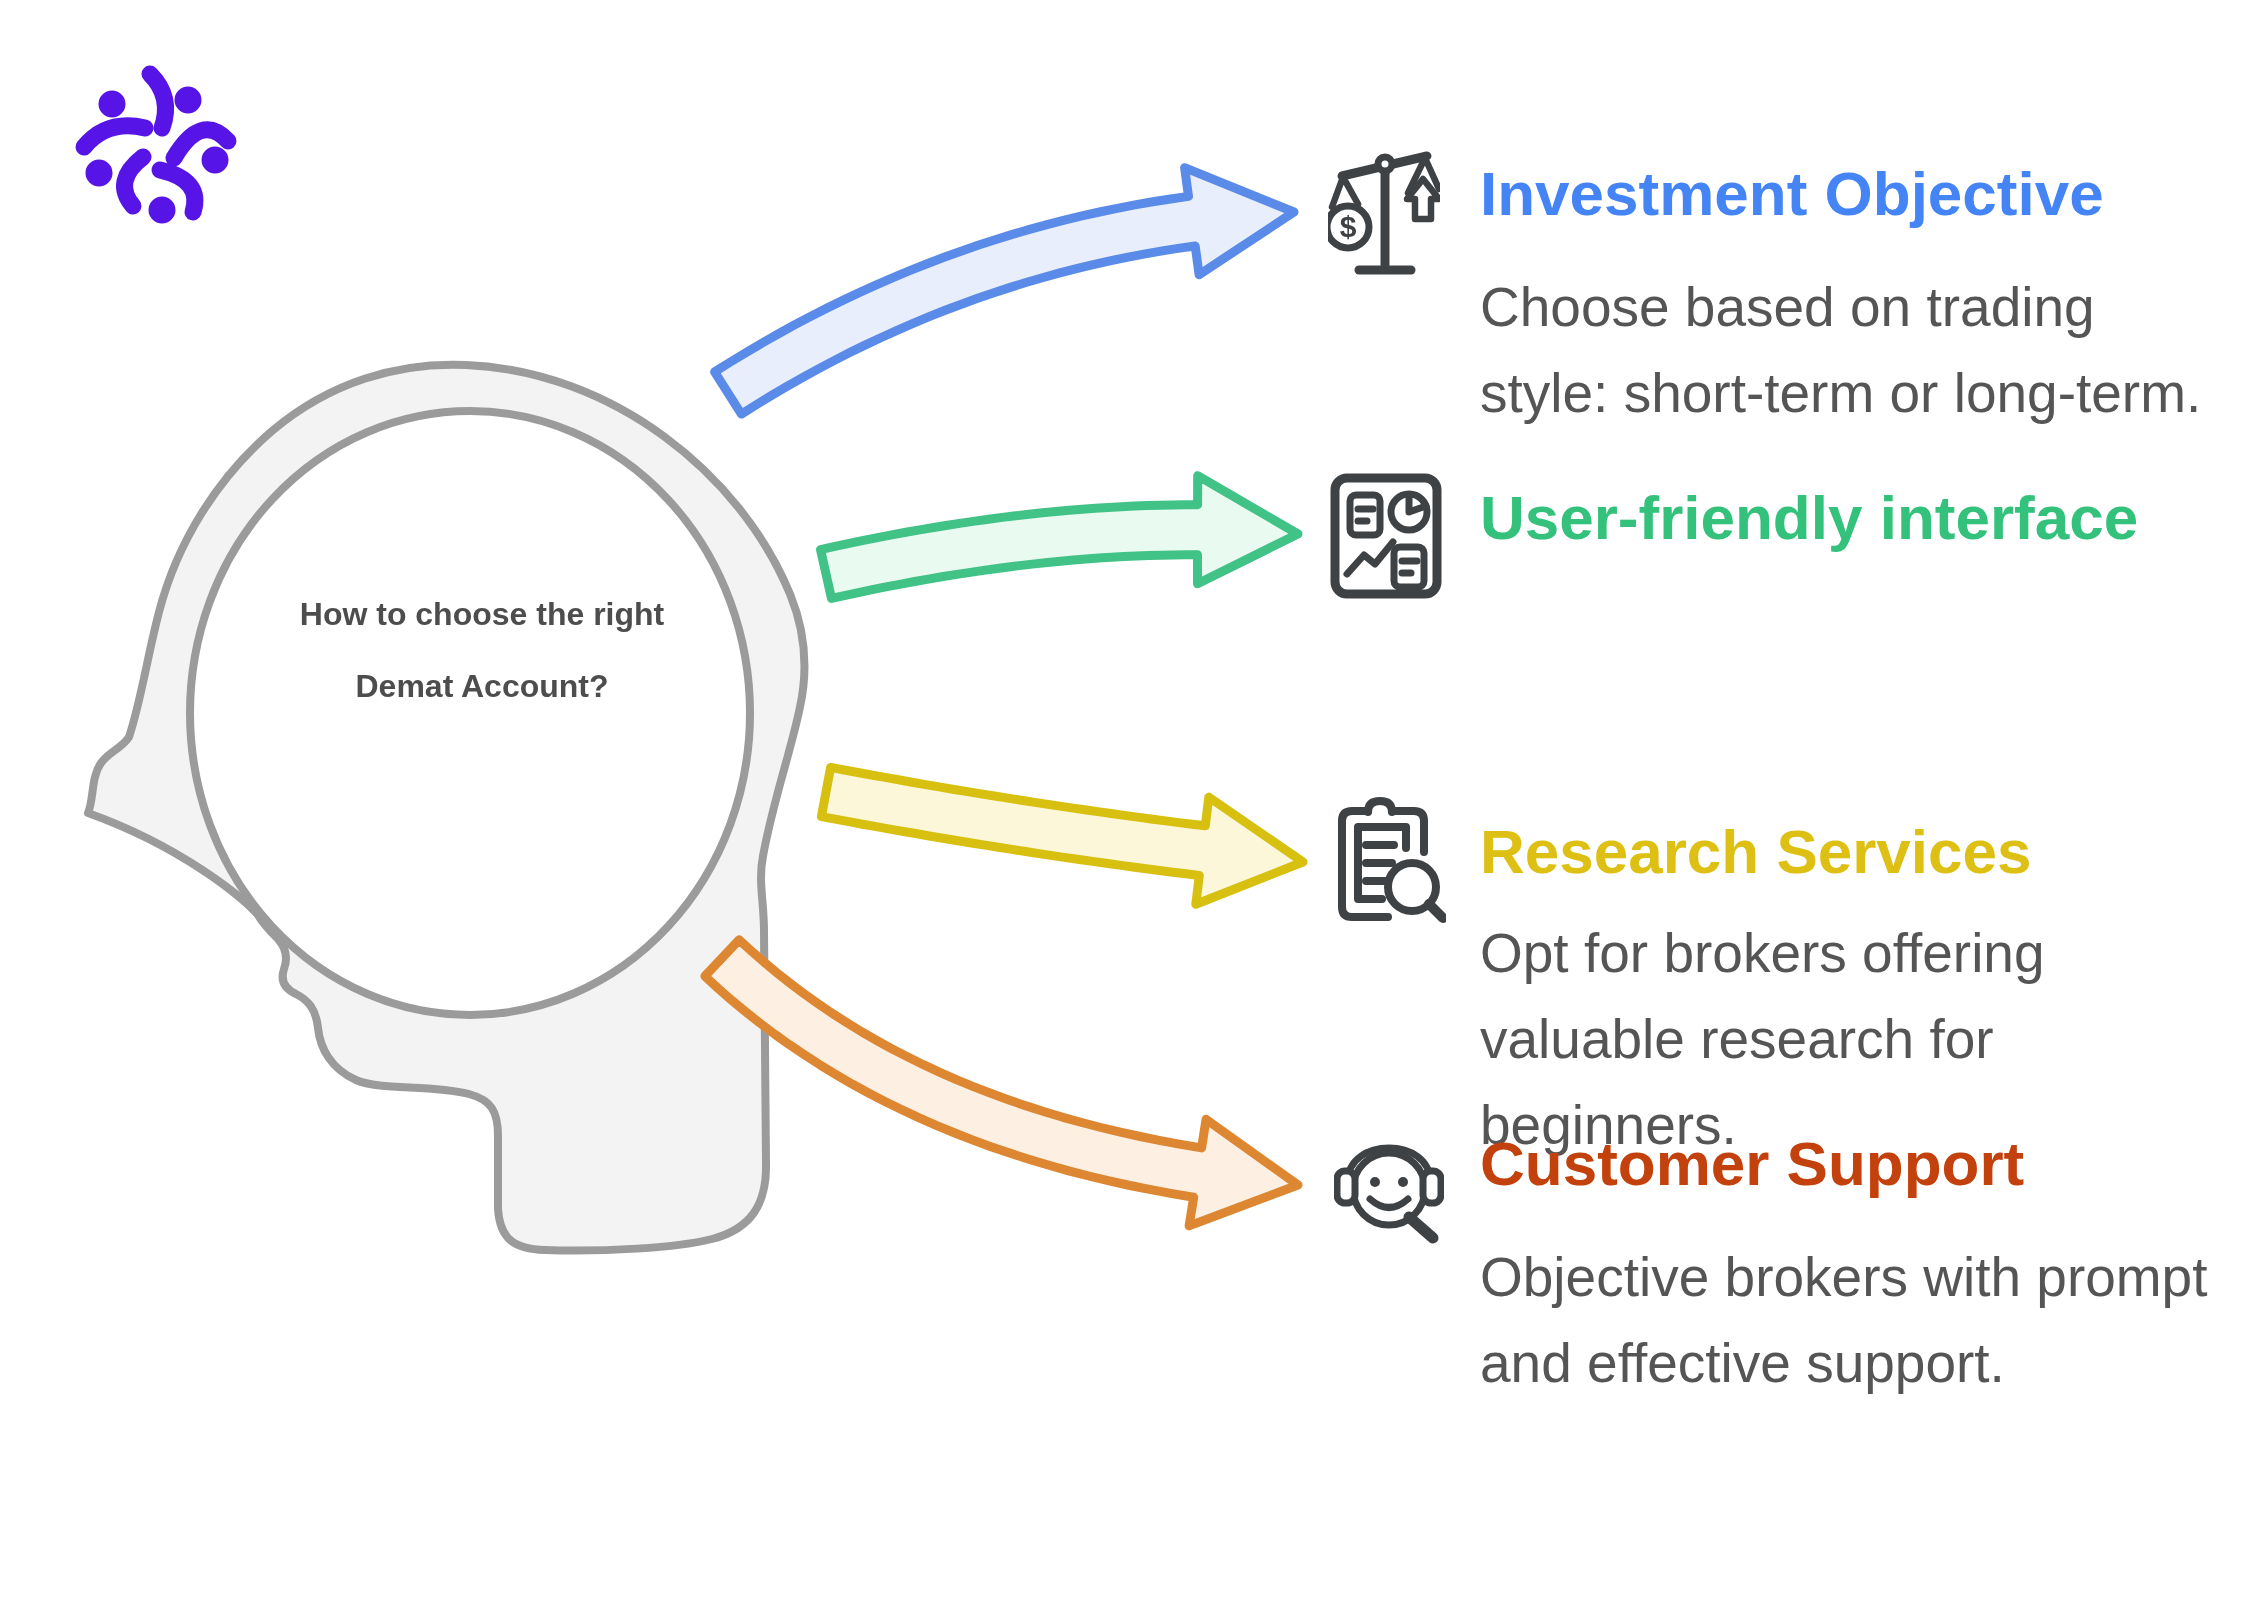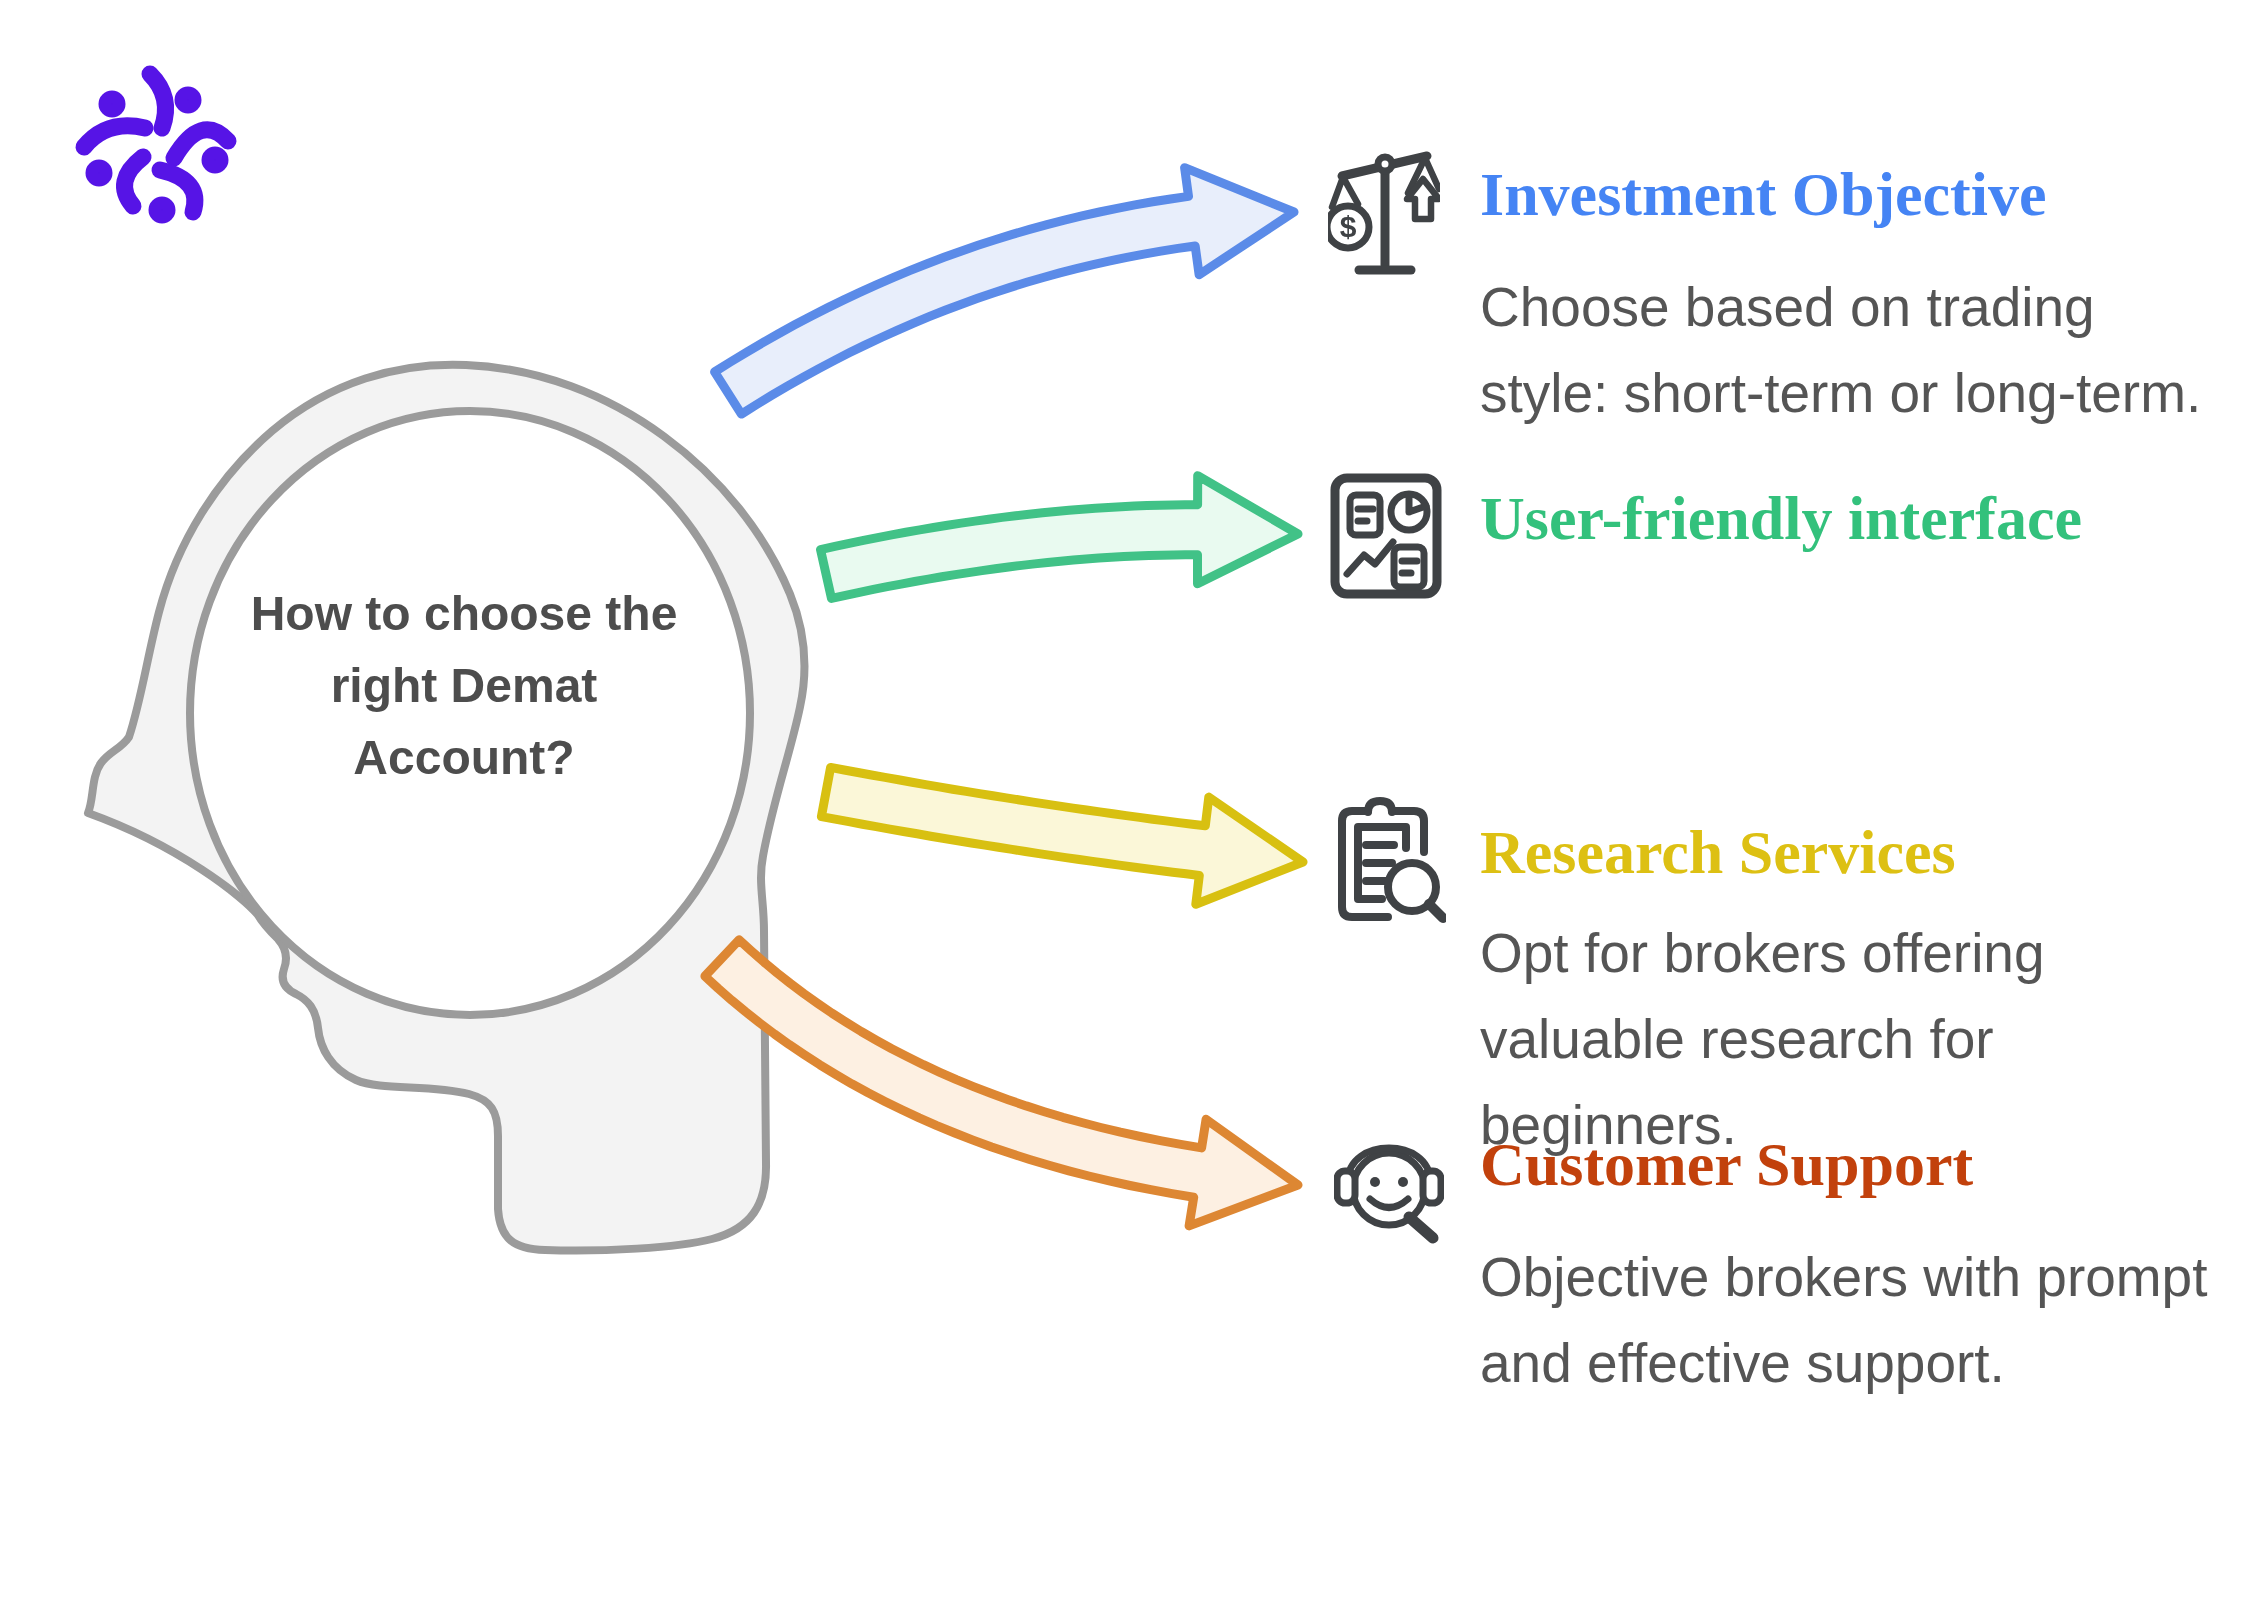--- a/index.html
+++ b/index.html
@@ -7,29 +7,28 @@
     position:relative;
     width:2263px;height:1602px;
     background:#ffffff;
     overflow:hidden;
     font-family:"Liberation Sans", sans-serif;
   }
   #scene{position:absolute;left:0;top:0;}
   .icon-svg{position:absolute;}
   .icon-svg *{vector-effect:none;}
   .head-title{
-    position:absolute;left:249px;top:578px;width:430px;
-    text-align:center;font-weight:bold;font-size:48px;line-height:72px;
+    position:absolute;left:267px;top:578px;width:430px;
+    text-align:center;font-weight:bold;font-size:32px;line-height:72px;
     color:#4d4d4d;letter-spacing:0px;
   }
   .section-heading{
     position:absolute;left:1480px;
     font-size:62px;font-weight:bold;line-height:1.1;
     white-space:nowrap;
-    font-family:Liberation Serif, serif;
   }
   .section-body{
     position:absolute;left:1480px;width:740px;
     font-size:55px;line-height:86px;color:var(--body-color,#555555);
   }
   .h1{top:160px}.h2{top:484px}.h3{top:806px}.h4{top:1130px}
   .b1{top:264px}.b2{top:588px}.b3{top:910px}.b4{top:1234px}
   .i1{left:1328px;top:146px;width:112px;height:136px}
   .i2{left:1330px;top:473px;width:112px;height:126px}
   .i3{left:1332px;top:797px;width:114px;height:128px}

